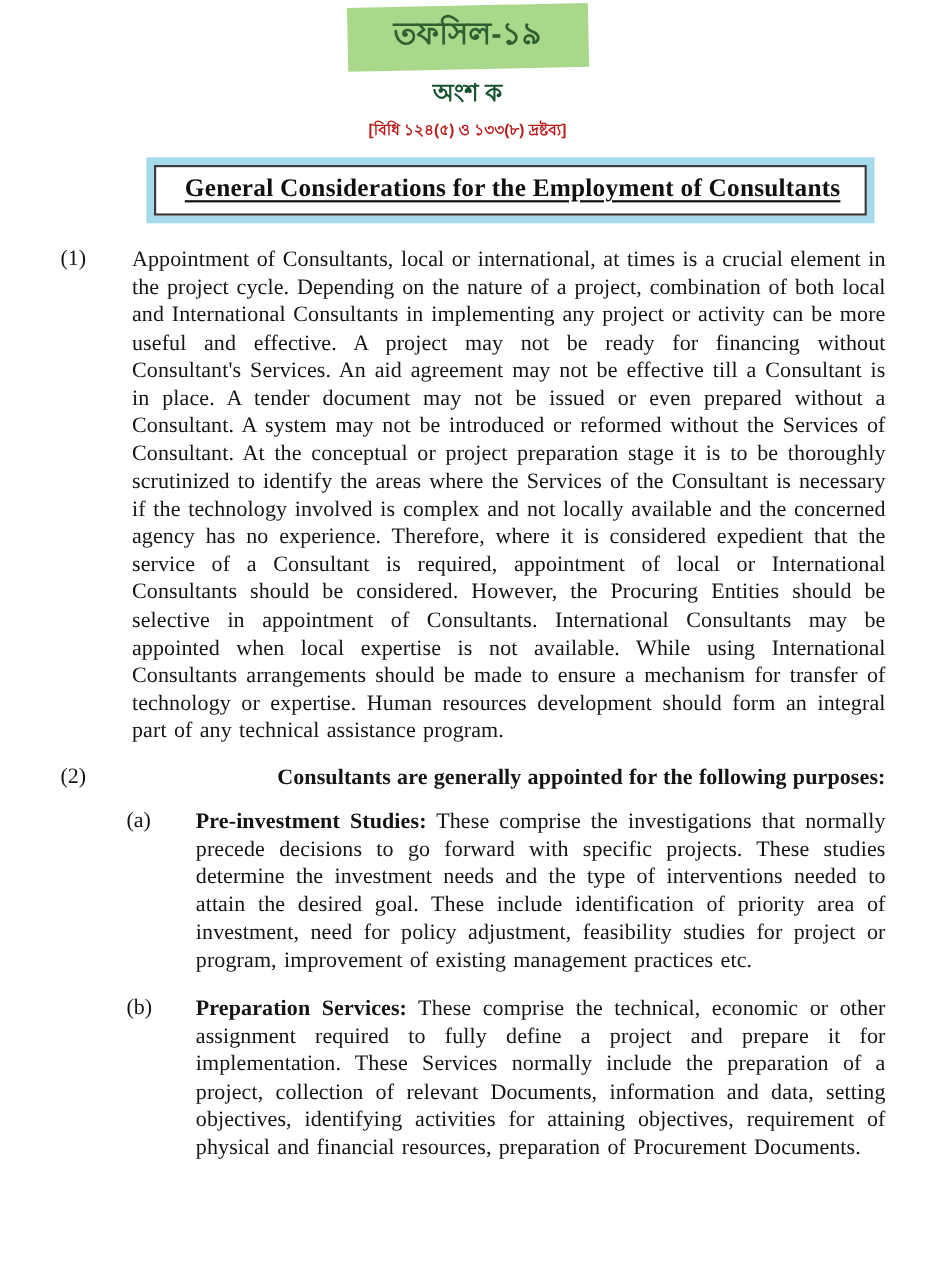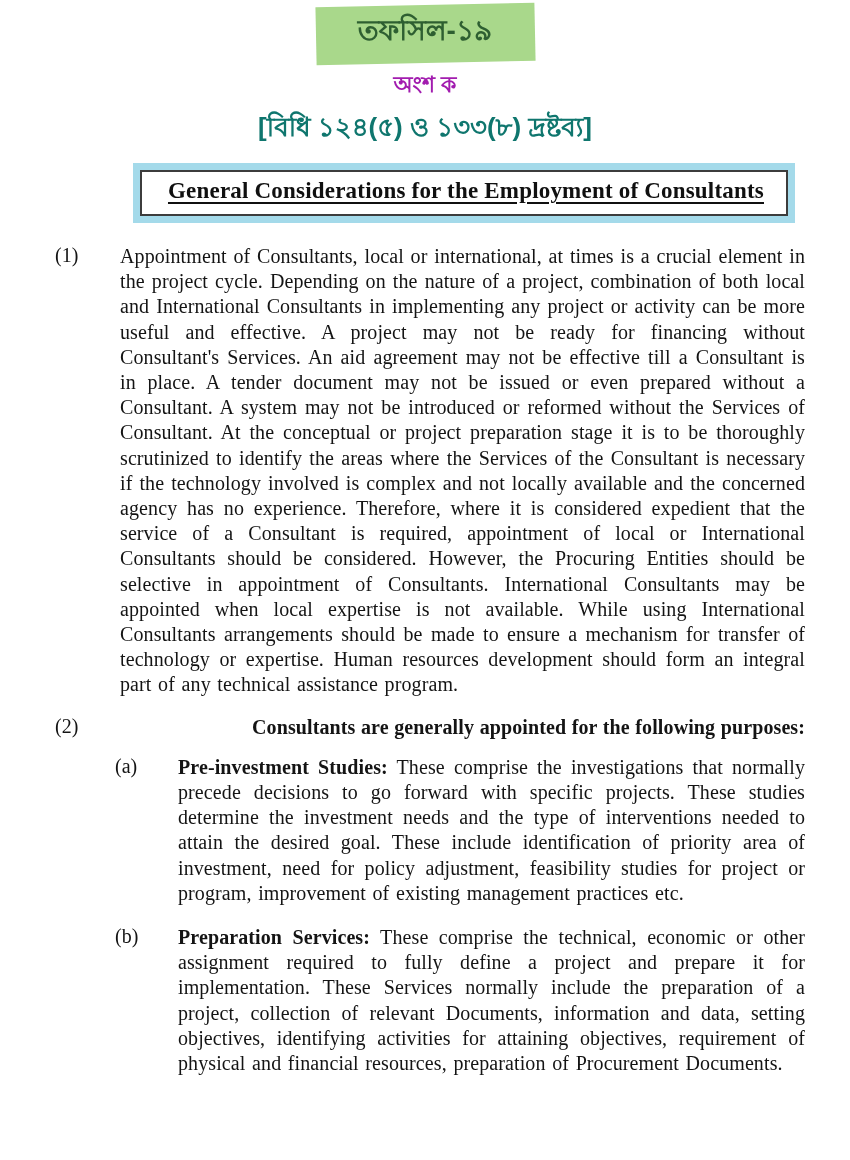--- a/index.html
+++ b/index.html
@@ -22,25 +22,25 @@
     transform: rotate(-1.2deg);
   }
   .sched-text {
     position: relative;
     font-size: 28px;
     font-weight: bold;
     color: var(--schedule-text-green, #2e5f31);
     font-family: "Liberation Sans", sans-serif;
   }
   .part {
-    font-size: 22px; font-weight: bold; color: #a21caf;
+    font-size: 22px; font-weight: bold; color: #14532d;
     margin-top: 4px; font-family: "Liberation Sans", sans-serif;
   }
   .ruleref {
-    font-size: 26px; font-weight: bold; color: #0f766e;
+    font-size: 14px; font-weight: bold; color: #b91c1c;
     margin-top: 3px; font-family: "Liberation Sans", sans-serif;
   }
   .titlebox {
     margin: 12px 55px 0 133px;
     border: 7px solid var(--title-border-blue, #a4daea);
     background: #ffffff;
   }
   .titlebox-inner {
     border: 2px solid var(--title-inner-border, #3c3c3c);
     padding: 6px 4px 10px 8px;

